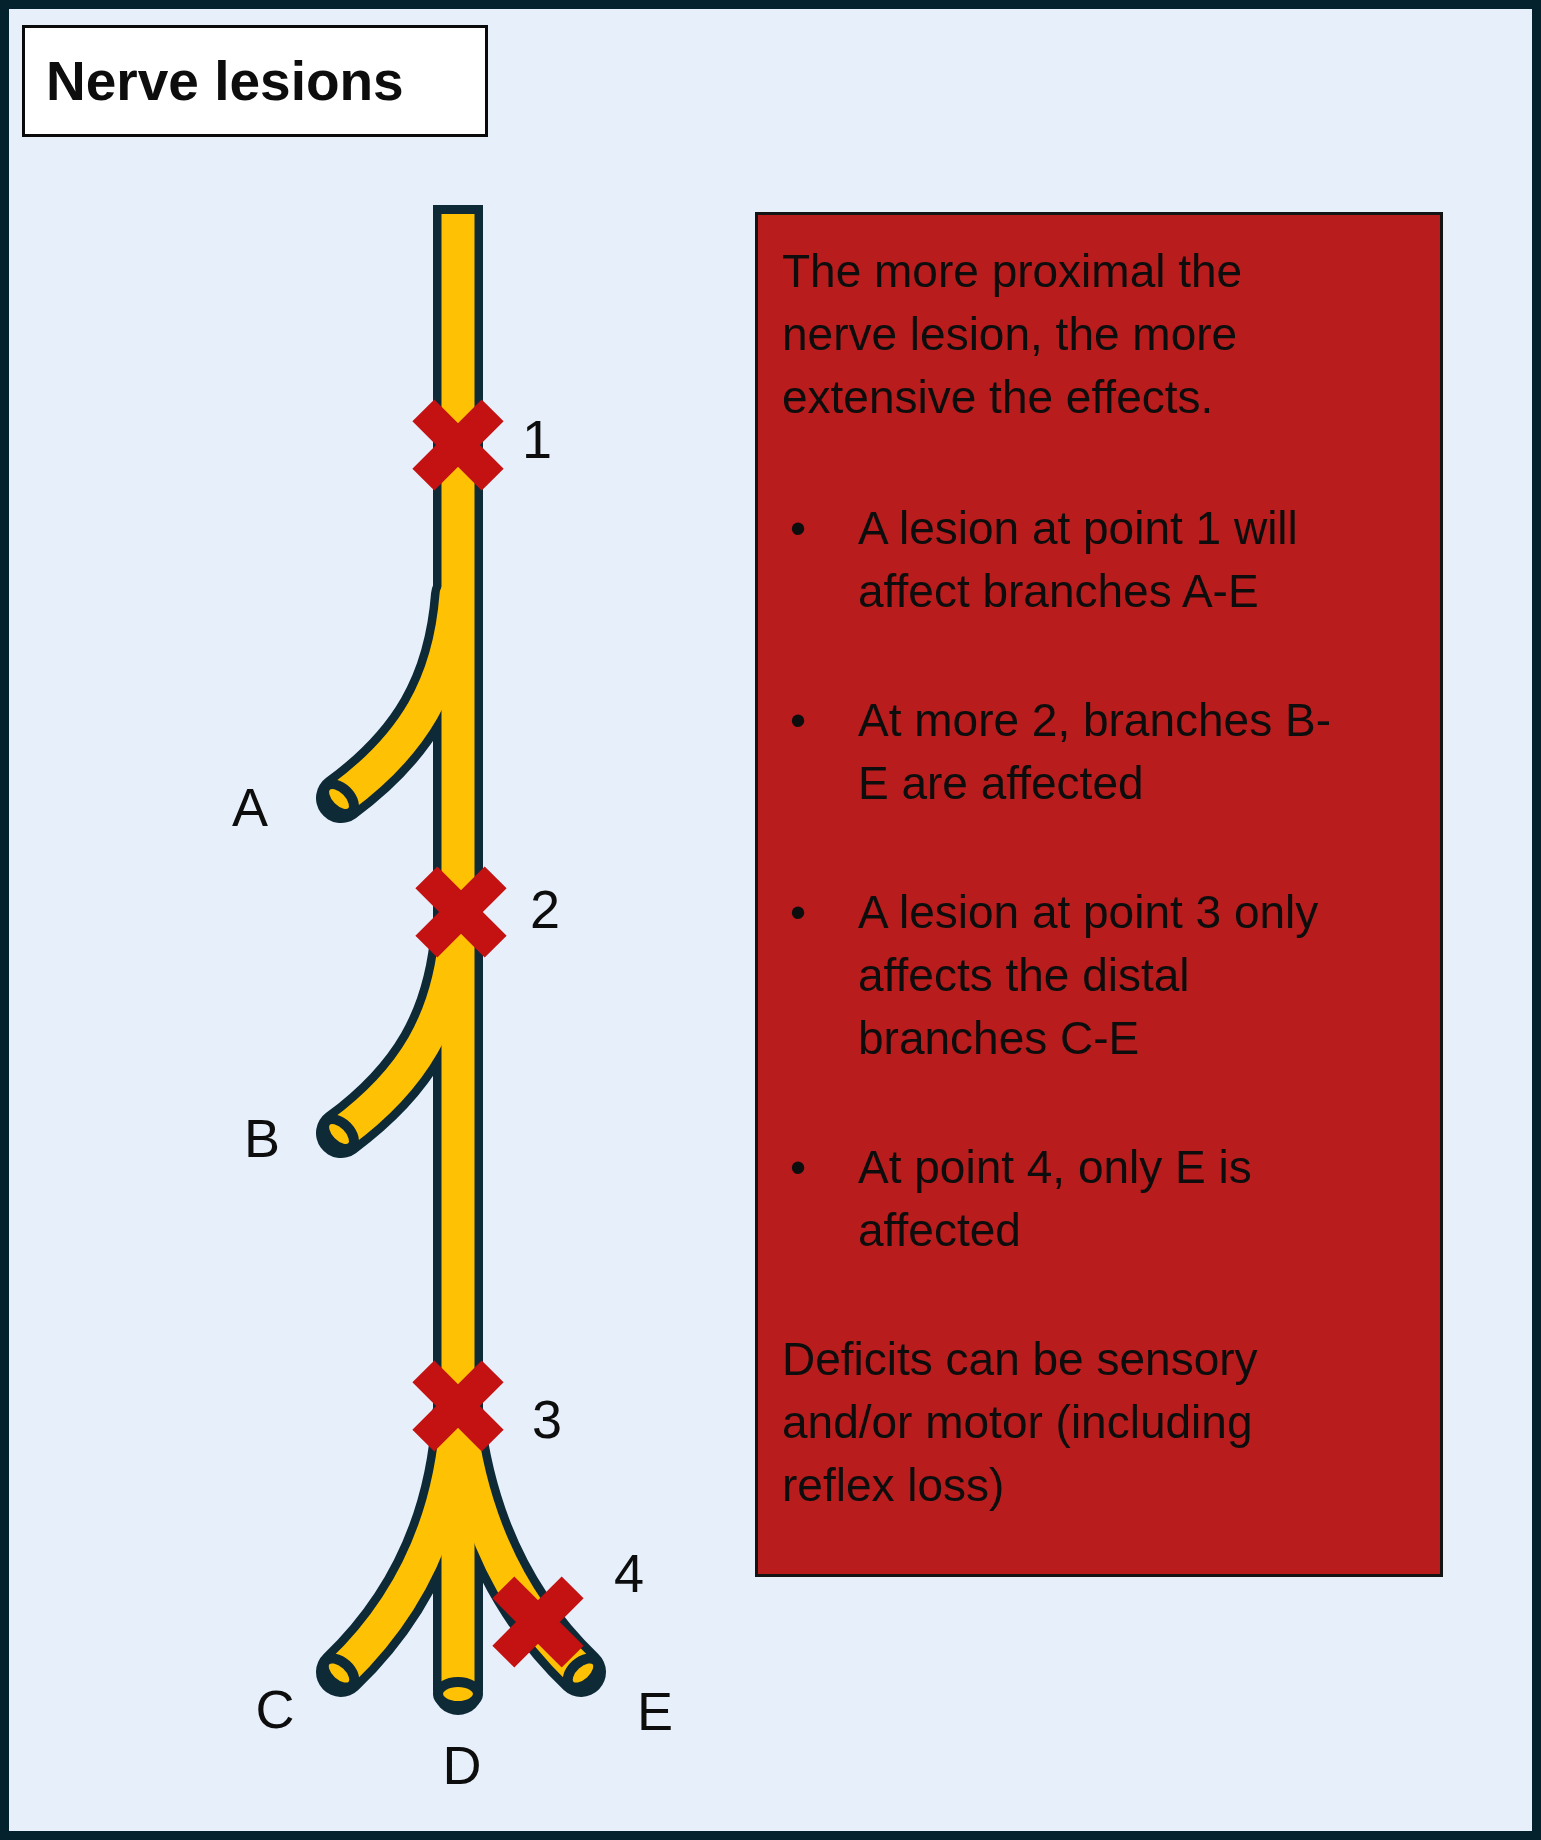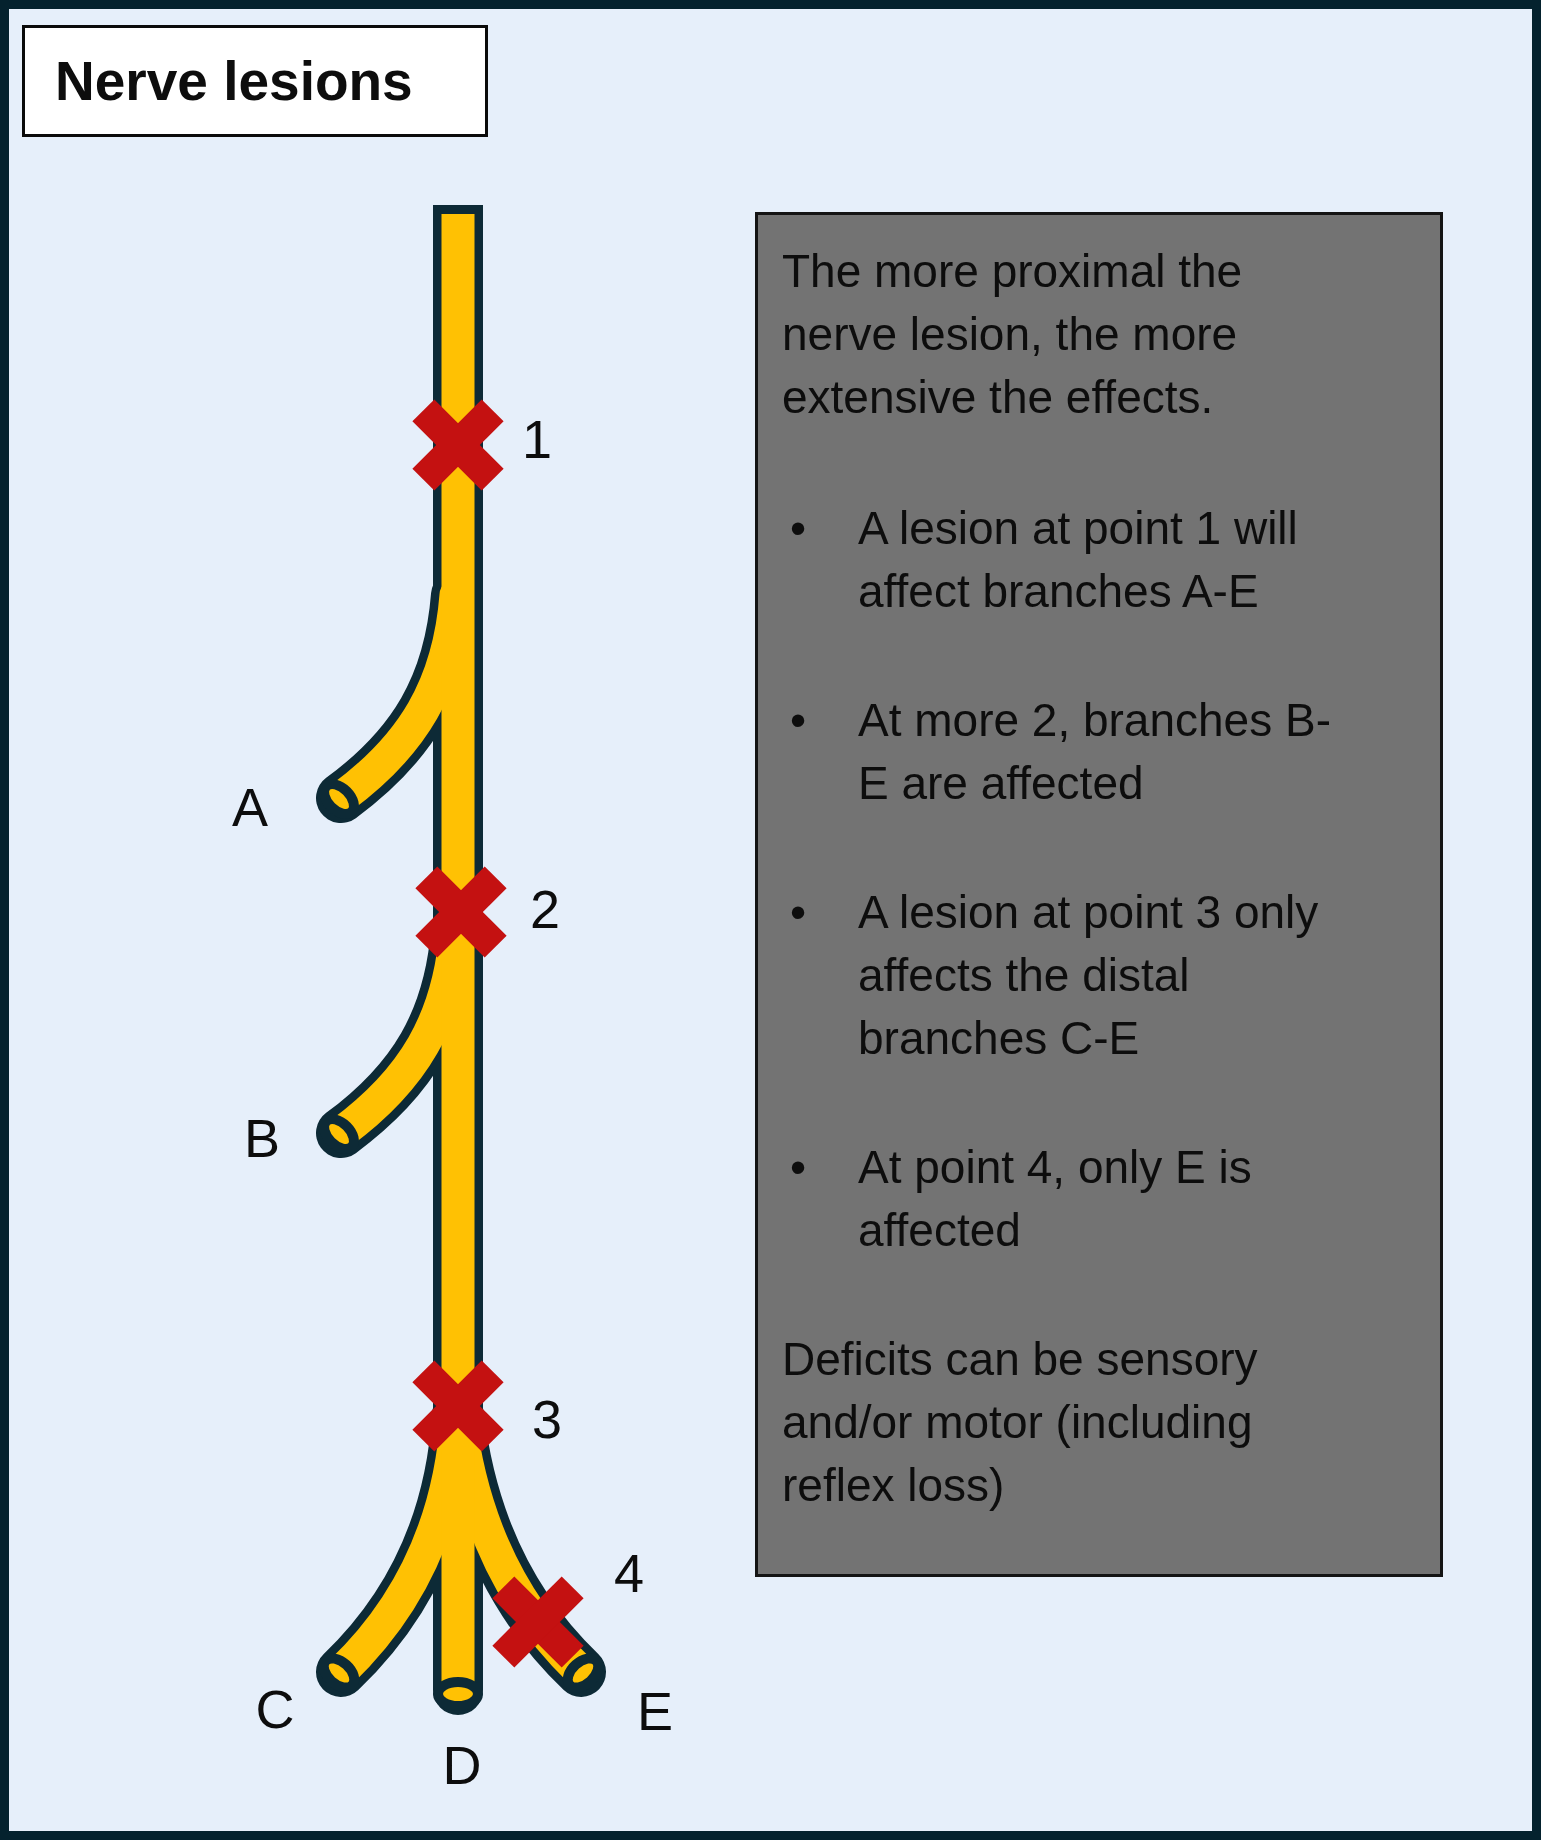--- a/index.html
+++ b/index.html
@@ -14,36 +14,36 @@
   }
   .title-box{
     position:absolute;left:13px;top:16px;
     width:466px;height:112px;
     background:#ffffff;
     border:3px solid #0a0a0a;
     box-sizing:border-box;
     display:flex;align-items:center;
   }
   .title-box .title-text{
-    padding-left:30px;
+    padding-left:21px;
     font-size:55px;
     font-weight:bold;
     color:#0d0d0d;
     letter-spacing:0px;
   }
   .nerve-svg{position:absolute;left:0;top:0;width:1523px;height:1822px;}
   .nerve-svg text{
     font-family:"Liberation Sans", sans-serif;
     font-size:54px;
     fill:#0d0d0d;
   }
   .info-box{
     position:absolute;left:746px;top:203px;
     width:688px;height:1365px;
-    background:#737373;
+    background:#b91c1c;
     border:3px solid #141414;
     box-sizing:border-box;
     padding:25px 24px 20px 24px;
     font-size:46px;
     line-height:63px;
     color:#0d0d0d;
   }
   .pre{white-space:pre-line;}
   .intro{margin:0 0 68px 0;}
   .bullet-row{

